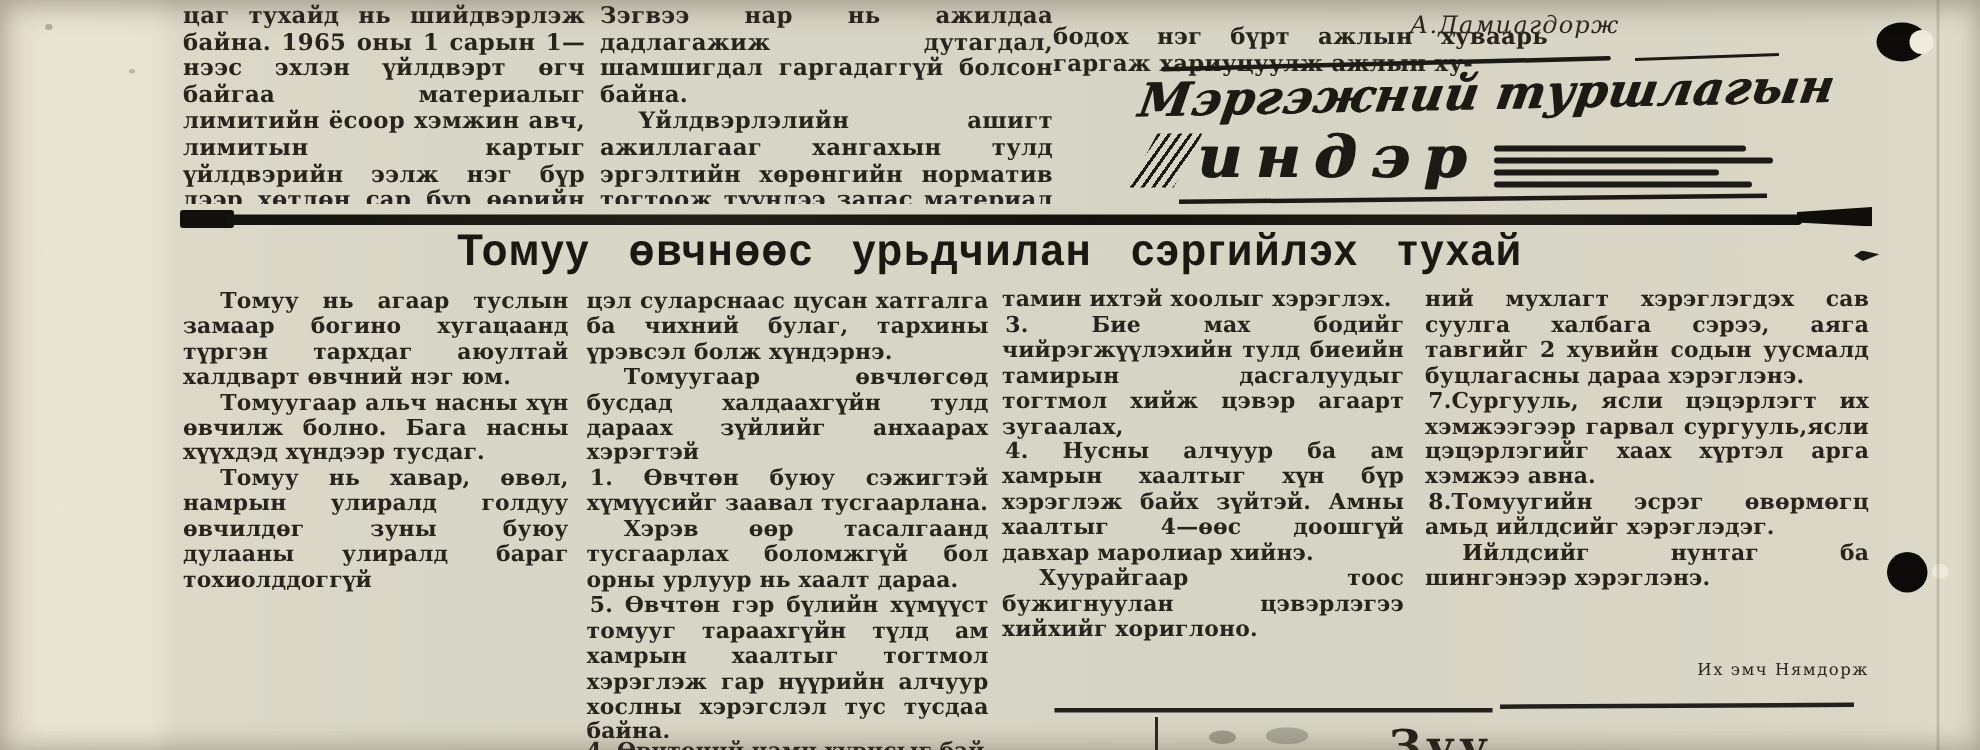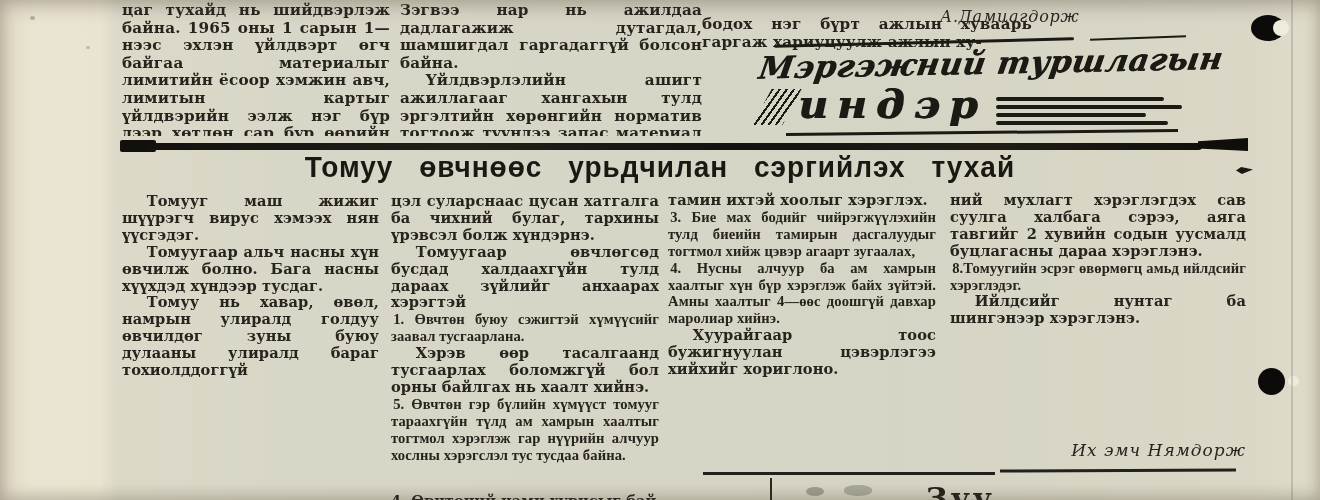--- a/index.html
+++ b/index.html
@@ -6,21 +6,21 @@
   #page{
     position:relative;width:1320px;height:500px;overflow:hidden;
     background:linear-gradient(90deg,#ebe5d3 0px,#e9e3d1 100px,#dcd9c9 118px,#d8d6c6 300px,#d6d4c4 900px,#dad7c7 1240px,#e0dccb 1320px);
     font-family:"DejaVu Serif", serif;color:#27241e;
   }
   #vignette{position:absolute;inset:0;pointer-events:none;
     box-shadow:inset 0 6px 18px rgba(70,65,50,.25), inset 0 -4px 14px rgba(70,65,50,.18), inset 14px 0 22px rgba(120,110,85,.12);}
   .col{position:absolute;text-align:justify;font-weight:bold;overflow:hidden;}
   .col p{margin:0;text-indent:1.7em;}
   .col p.cont{text-indent:0;}
-  .col p.num{text-indent:.15em;font-family:Liberation Serif, serif;}
+  .col p.num{text-indent:.15em;}
   .topcol{font-size:15.2px;line-height:17.6px;letter-spacing:.2px;}
   .bodycol{font-size:14.6px;line-height:16.9px;letter-spacing:.1px;}
   .byline{position:absolute;font-style:italic;font-size:16px;letter-spacing:.8px;color:#2b2721;}
   
   #masthead{position:absolute;left:760px;top:33px;width:445px;height:106px;color:#1c1a14;}
   .mh-topline{position:absolute;left:14px;top:8px;width:300px;height:3px;background:#1c1a14;transform:rotate(-1.4deg);border-radius:2px;}
   .mh-topline2{position:absolute;left:330px;top:4px;width:96px;height:2px;background:#1c1a14;transform:rotate(-2deg);}
   .mh-line1{position:absolute;left:0;top:12px;width:100%;font-size:31px;font-weight:bold;font-style:italic;
     transform:skewX(-10deg) rotate(-1.2deg);white-space:nowrap;letter-spacing:.5px;text-shadow:.6px 0 0 #1c1a14;}
   .mh-row2{position:absolute;left:2px;top:52px;display:flex;align-items:flex-end;}
@@ -33,21 +33,21 @@
   .mh-underline{position:absolute;left:26px;top:98px;width:392px;height:3px;background:#1c1a14;transform:rotate(-.6deg);}
   
   .rule-main{position:absolute;left:150px;top:143px;width:1052px;height:7px;border-radius:4px;
     background:linear-gradient(90deg,#14120e,#23201a 30%,#14120e 55%,#201d17 80%,#12100c);}
   .rule-left{position:absolute;left:120px;top:140px;width:36px;height:12px;background:#12100c;border-radius:2px;}
   .rule-right{position:absolute;left:1198px;top:138px;width:50px;height:13px;background:#0f0e0b;
     clip-path:polygon(0 25%,100% 0,100% 100%,0 80%);}
   .headline{position:absolute;left:130px;top:151px;width:1060px;text-align:center;
     font-family:"Liberation Sans", sans-serif;font-weight:bold;font-size:28px;letter-spacing:1px;word-spacing:17px;
     color:#1a1813;transform:scaleY(1.06);}
-  .sig{margin-top:3px;text-align:right;font-style:italic;font-size:17px;letter-spacing:1px;padding-right:4px;}
+  .sig{margin-top:3px;text-align:right;font-size:11px;letter-spacing:1px;padding-right:4px;}
   
   .rule-b1{position:absolute;left:703px;top:472px;width:292px;height:2.5px;background:#23211b;}
   .rule-b2{position:absolute;left:1000px;top:469px;width:236px;height:3px;background:#23211b;transform:rotate(-.3deg);}
   .vline-b{position:absolute;left:770px;top:478px;width:2px;height:22px;background:#2a2821;}
   .frag{position:absolute;left:926px;top:481px;font-size:30px;font-weight:bold;letter-spacing:3px;color:#23211b;}
   .clip-line{position:absolute;left:391px;top:492px;width:268px;height:8px;overflow:hidden;
     font-size:14.6px;font-weight:bold;}
   .stain1{position:absolute;left:806px;top:487px;width:18px;height:9px;border-radius:50%;background:rgba(70,68,55,.38);}
   .stain2{position:absolute;left:844px;top:485px;width:28px;height:11px;border-radius:45%;background:rgba(70,68,55,.3);}
   
@@ -96,40 +96,41 @@
     <div class="mh-underline"></div>
   </div>
 
   <div class="rule-left"></div>
   <div class="rule-main"></div>
   <div class="rule-right"></div>
 
   <div class="headline">Томуу өвчнөөс урьдчилан сэргийлэх тухай</div>
 
   <div class="col bodycol" style="left:122px;top:193px;width:257px;height:307px">
-      <p>Томууг маш жижиг шүүрэгч вирус хэмээх нян үүсгэдэг.</p>
+      <p>Томуу нь агаар туслын замаар богино хугацаанд түргэн тархдаг аюултай халдварт өвчний нэг юм.</p>
       <p>Томуугаар альч насны хүн өвчилж болно. Бага насны хүүхдэд хүндээр тусдаг.</p>
       <p>Томуу нь хавар, өвөл, намрын улиралд голдуу өвчилдөг зуны буюу дулааны улиралд бараг тохиолддоггүй</p>
     </div>
   <div class="col bodycol" style="left:391px;top:193px;width:268px;height:299px">
       <p class="cont">цэл суларснаас цусан хатгалга ба чихний булаг, тархины үрэвсэл болж хүндэрнэ.</p>
       <p>Томуугаар өвчлөгсөд бусдад халдаахгүйн тулд дараах зүйлийг анхаарах хэрэгтэй</p>
       <p class="num">1. Өвчтөн буюу сэжигтэй хүмүүсийг заавал тусгаарлана.</p>
-      <p>Хэрэв өөр тасалгаанд тусгаарлах боломжгүй бол орны байлгах нь хаалт хийнэ.</p>
+      <p>Хэрэв өөр тасалгаанд тусгаарлах боломжгүй бол орны урлуур нь хаалт дараа.</p>
       <p class="num">5. Өвчтөн гэр бүлийн хүмүүст томууг тараахгүйн түлд ам хамрын хаалтыг тогтмол хэрэглэж гар нүүрийн алчуур хослны хэрэгслэл тус тусдаа байна.</p>
     </div>
   <div class="clip-line">4. Өвчтөний цамц хувцсыг бай</div>
   <div class="col bodycol" style="left:668px;top:192px;width:268px;height:280px">
       <p class="cont">тамин ихтэй хоолыг хэрэглэх.</p>
       <p class="num">3. Бие мах бодийг чийрэгжүүлэхийн тулд биеийн тамирын дасгалуудыг тогтмол хийж цэвэр агаарт зугаалах,</p>
       <p class="num">4. Нусны алчуур ба ам хамрын хаалтыг хүн бүр хэрэглэж байх зүйтэй. Амны хаалтыг 4—өөс доошгүй давхар маролиар хийнэ.</p>
       <p>Хуурайгаар тоос бужигнуулан цэвэрлэгээ хийхийг хориглоно.</p>
     </div>
   <div class="col bodycol" style="left:950px;top:192px;width:296px;height:278px">
   <p class="cont">ний мухлагт хэрэглэгдэх сав суулга халбага сэрээ, аяга тавгийг 2 хувийн содын уусмалд буцлагасны дараа хэрэглэнэ.</p>
+      <p class="num">7.Сургууль, ясли цэцэрлэгт их хэмжээгээр гарвал сургууль,ясли цэцэрлэгийг хаах хүртэл арга хэмжээ авна.</p>
       <p class="num">8.Томуугийн эсрэг өвөрмөгц амьд ийлдсийг хэрэглэдэг.</p>
       <p>Ийлдсийг нунтаг ба шингэнээр хэрэглэнэ.</p>
     </div>
   <div class="sig" style="position:absolute;left:1000px;top:437px;width:246px">Их эмч Нямдорж</div>
 
   <div class="rule-b1"></div>
   <div class="rule-b2"></div>
   <div class="vline-b"></div>
   <div class="stain1"></div>
   <div class="stain2"></div>

